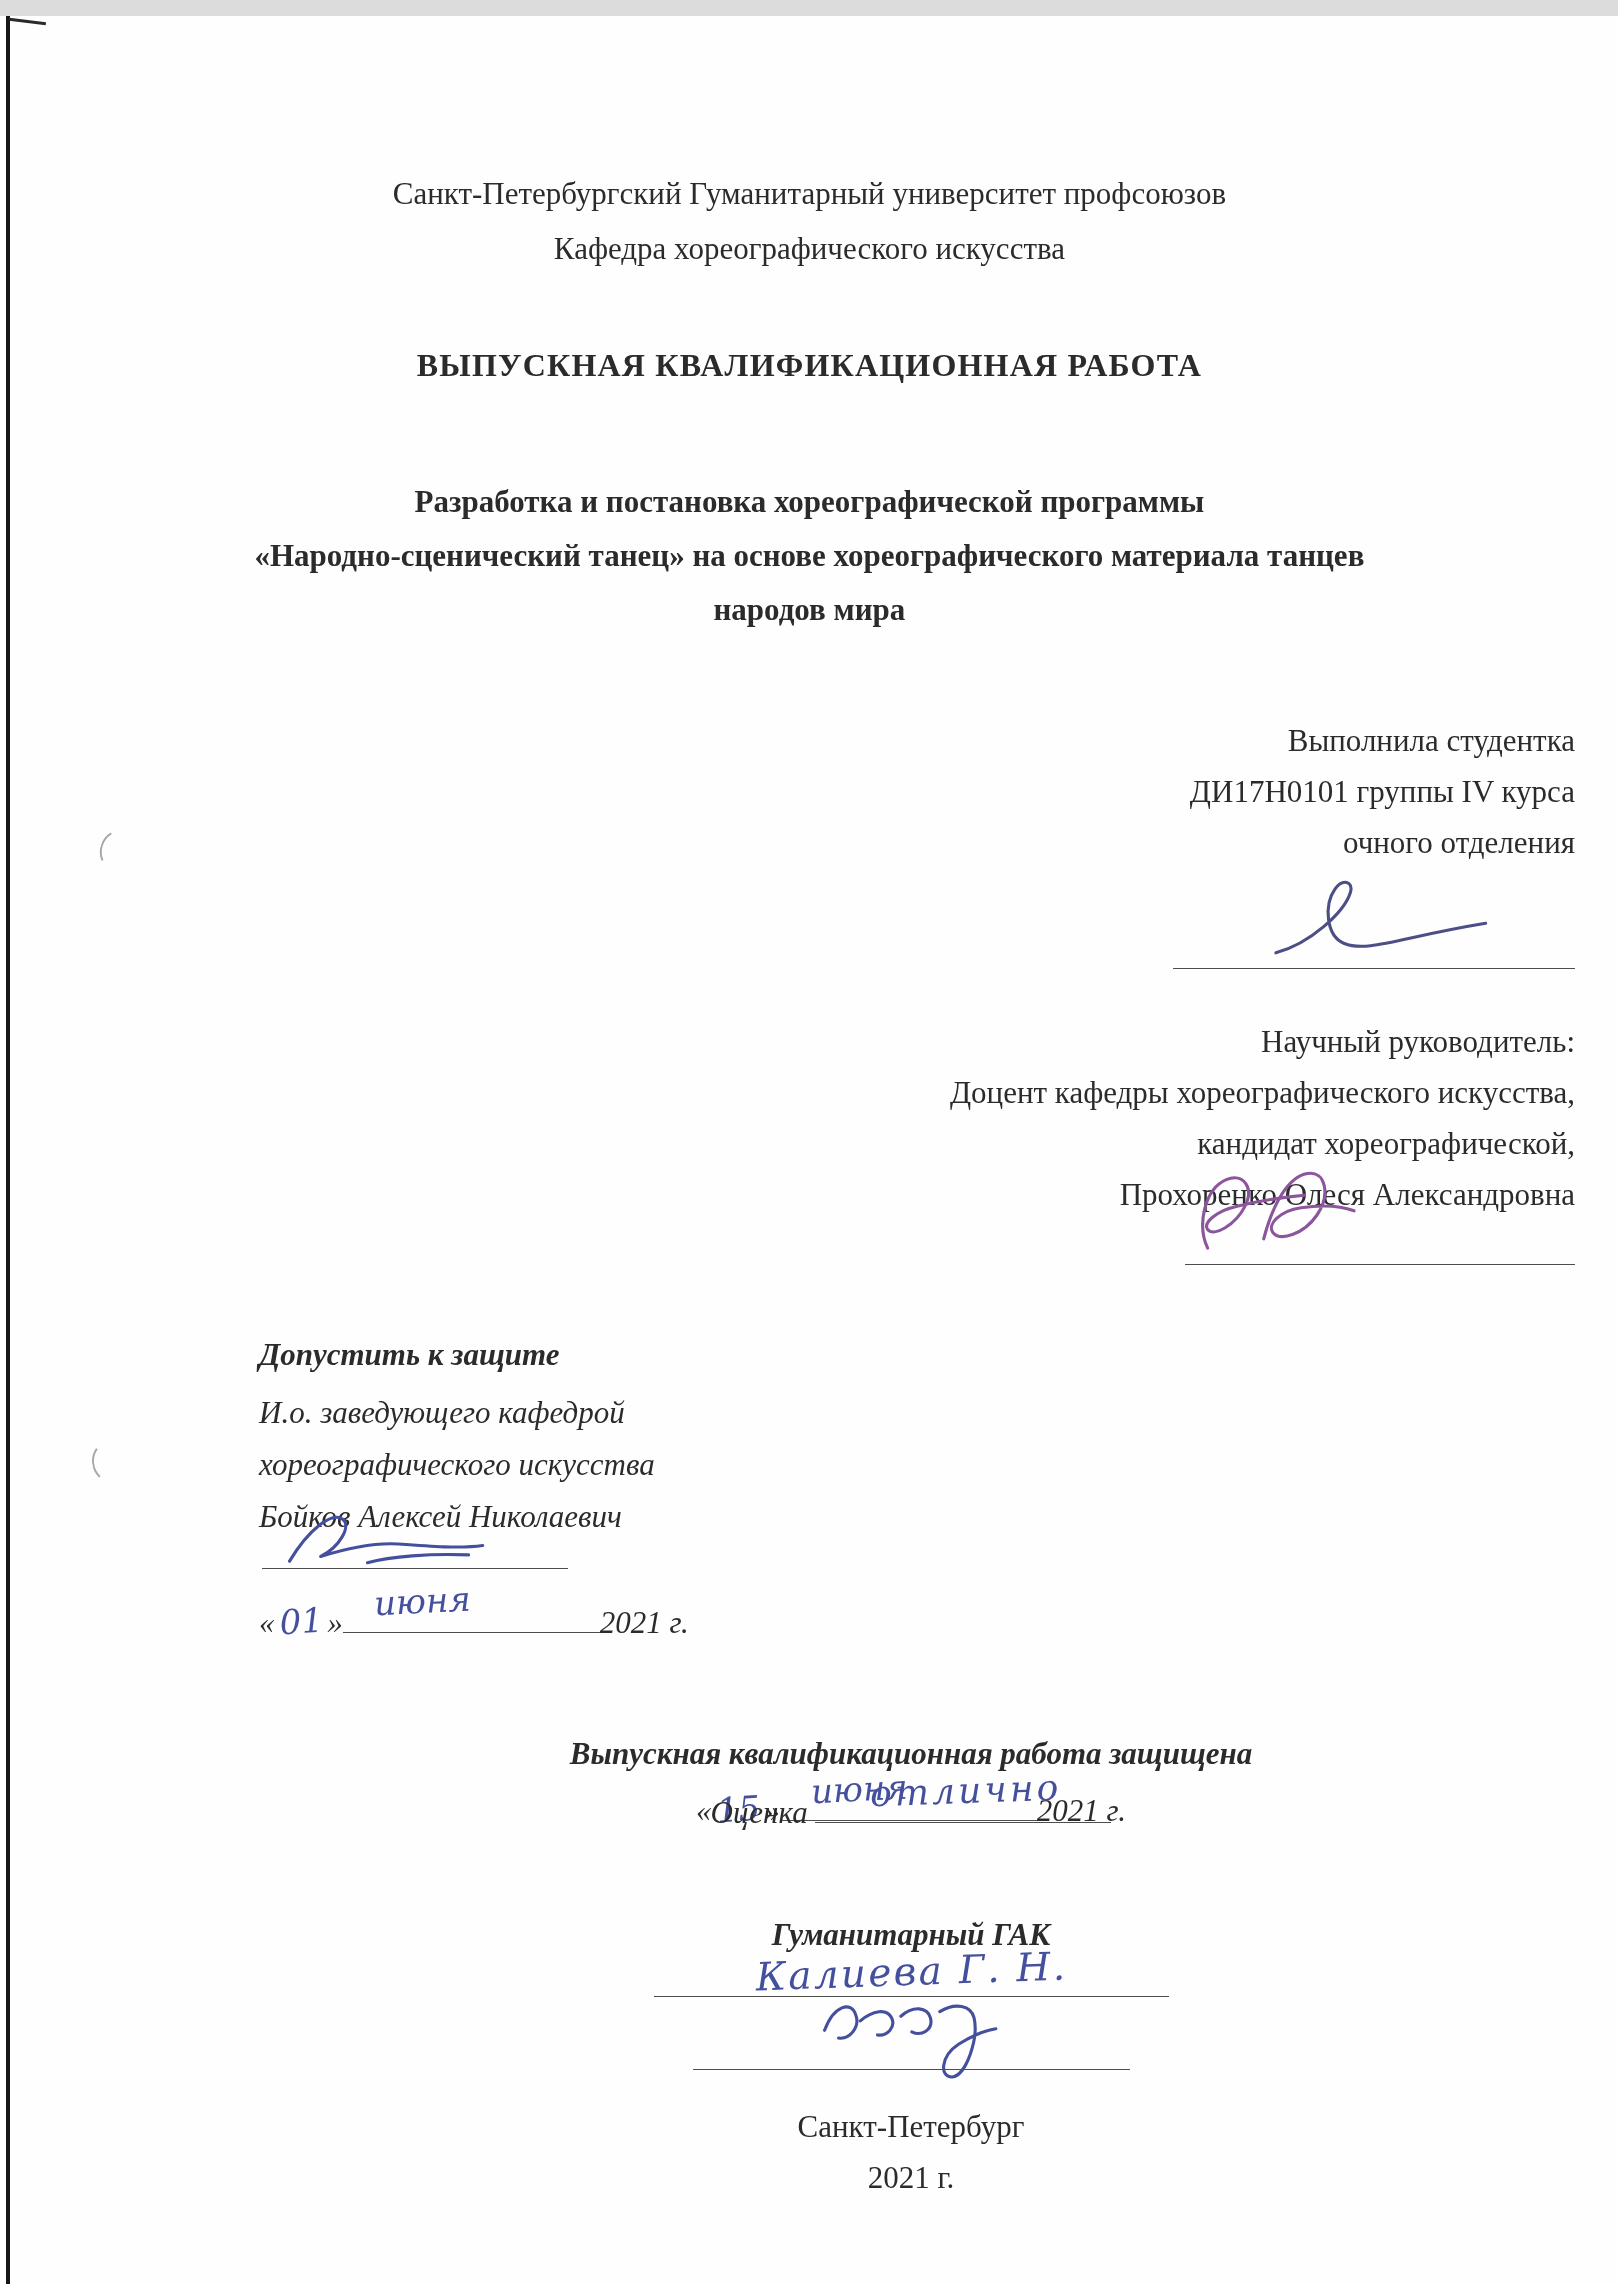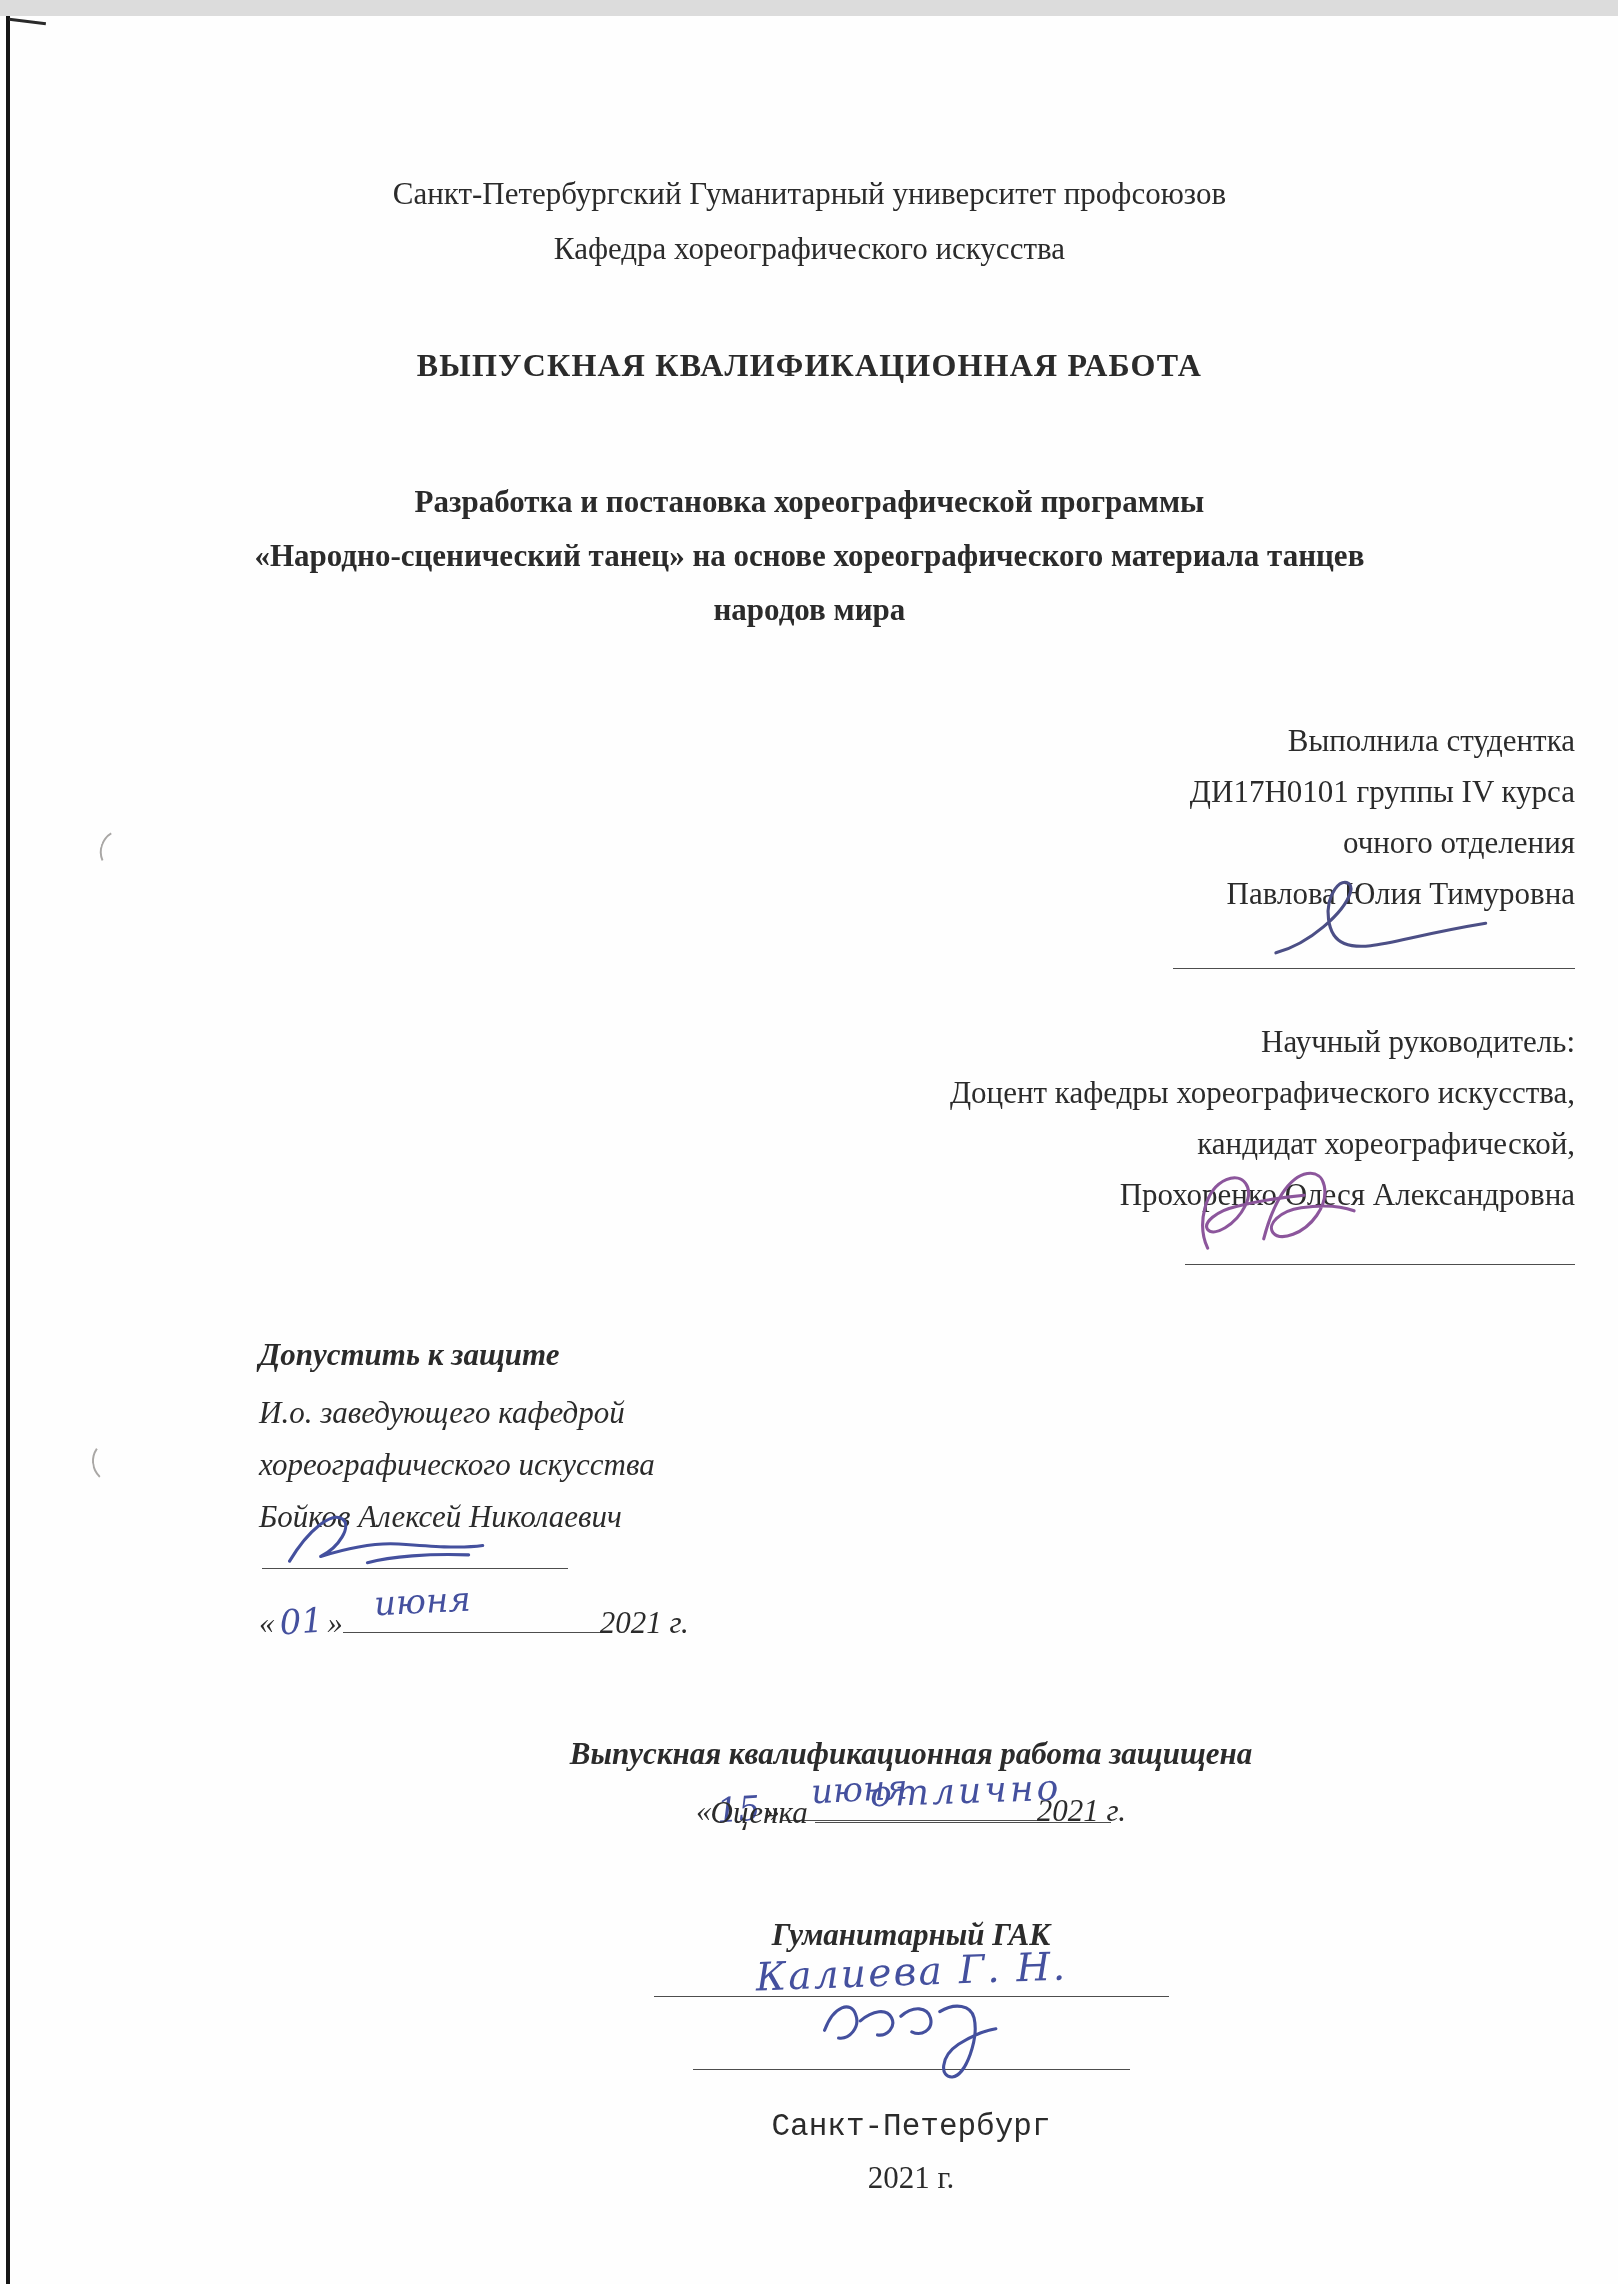--- a/index.html
+++ b/index.html
@@ -47,21 +47,21 @@
   .approval-lines { position:absolute; left:259px; top:1371px; font-style:italic; line-height:52px; }
   .approval-date  { position:absolute; left:259px; top:1585px; font-style:italic; white-space:nowrap; }
 
   .defense { position:absolute; left:203px; width:1416px; text-align:center; }
   .defense-title   { top:1720px; font-weight:bold; font-style:italic; }
   .defense-date    { top:1773px; font-style:italic; }
   .grade-row       { top:1779px; font-style:italic; }
   .chairman-label  { top:1901px; font-weight:bold; font-style:italic; }
   .chairman-line1  { top:1937px; }
   .chairman-line2  { top:2010px; }
-  .footer-city     { top:2093px;font-family:Liberation Mono, monospace; }
+  .footer-city     { top:2093px; }
   .footer-year     { top:2144px; }
 
   .uline {
     display:inline-block; position:relative; vertical-align:baseline;
     border-bottom:1.6px solid #4d4d4d;
   }
   .uline.month { width:257px; height:11px; }
   .uline.grade { width:296px; height:11px; }
   .uline.chair { width:515px; height:44px; }
   .uline.chair2{ width:437px; height:44px; }
@@ -113,21 +113,20 @@
   <div class="center-top topic">
     <span class="line">Разработка и постановка хореографической программы</span>
     <span class="line">«Народно-сценический танец» на основе хореографического материала танцев</span>
     <span class="line">народов мира</span>
   </div>
 
   <div class="right-block student-block">
     <span class="line">Выполнила студентка</span>
     <span class="line">ДИ17Н0101 группы IV курса</span>
     <span class="line">очного отделения</span>
-    <span class="line">Павлова Юлия Тимуровна</span>
   </div>
   <div class="sig-line student"></div>
   <svg class="sig sig-student" width="234" height="101" viewBox="0 0 300 130">
     <path d="M16,104 C60,92 104,52 112,26 C116,12 102,8 92,22 C78,42 80,82 104,92 C134,104 176,84 286,66"></path>
   </svg>
 
   <div class="right-block supervisor-block">
     <span class="line">Научный руководитель:</span>
     <span class="line">Доцент кафедры хореографического искусства,</span>
     <span class="line">кандидат хореографической,</span>

